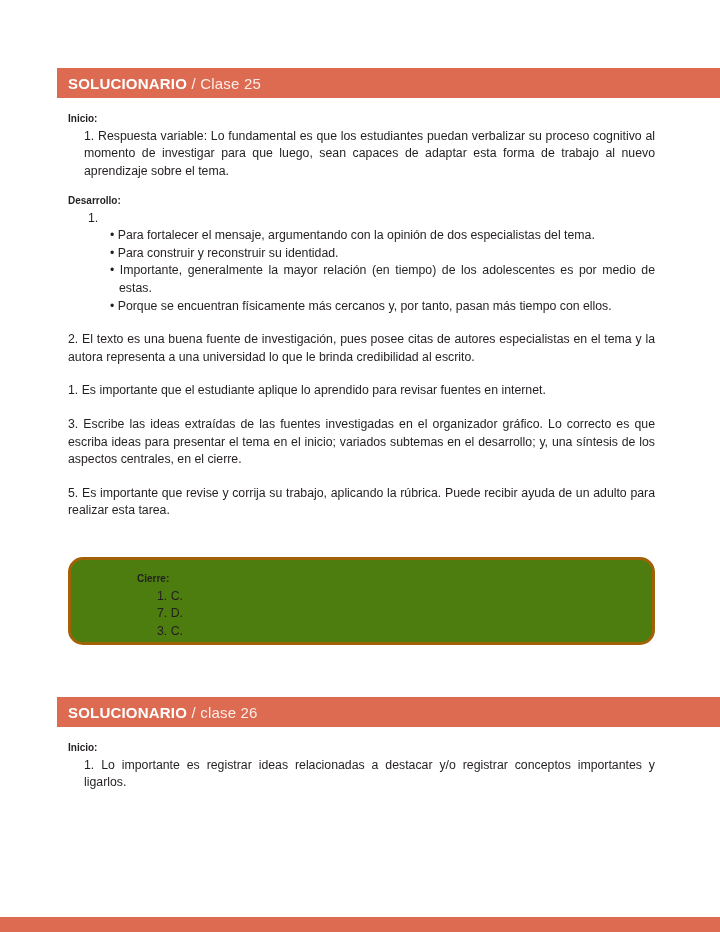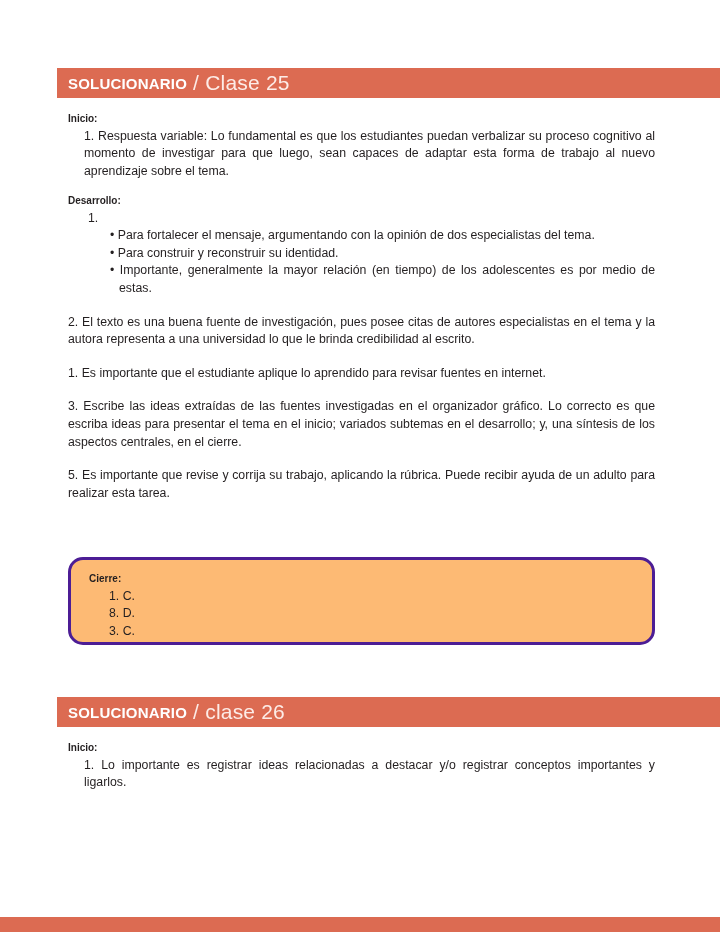--- a/index.html
+++ b/index.html
@@ -35,21 +35,21 @@
   .section-header .title-strong {
     color: #ffffff;
     font-weight: bold;
     font-size: 15px;
     letter-spacing: 0.2px;
     white-space: pre;
   }
   .section-header .title-light {
     color: #fdece7;
     font-weight: normal;
-    font-size: 21px;
+    font-size: 15px;
     letter-spacing: 0.2px;
     white-space: pre;
   }
 
   #header-clase-25 { left: 57px; top: 68px; right: 0; width: 663px; }
   #header-clase-26 { left: 57px; top: 697px; right: 0; width: 663px; }
 
   
   .content-block {
     position: absolute;
@@ -85,24 +85,25 @@
   }
   .spacer-md { height: 16px; }
 
   
   #cierre-box {
     position: absolute;
     left: 68px;
     top: 557px;
     width: 587px;
     height: 88px;
-    border: 3px solid #4c1d95;
+    border: 3px solid #a16207;
     border-radius: 15px;
     box-sizing: border-box;
-    background: #fdba74;
+    background: #4d7c0f;
+    padding-left: 48px;
   }
   #cierre-box .inner {
     padding: 10px 0 0 18px;
     font-size: 12.3px;
     line-height: 17.6px;
   }
   #cierre-box .answer-line {
     margin: 0;
     padding: 0;
     margin-left: 20px;
@@ -133,39 +134,40 @@
     <p class="label-bold">Inicio:</p>
     <p class="para indent-1">1. Respuesta variable: Lo fundamental es que los estudiantes puedan verbalizar su proceso cognitivo al momento de investigar para que luego, sean capaces de adaptar esta forma de trabajo al nuevo aprendizaje sobre el tema.</p>
   </div>
 
   <div class="content-block" style="left:68px; top:192px; width:587px;">
     <p class="label-bold">Desarrollo:</p>
     <p class="para num-marker">1.</p>
     <p class="para indent-bullets">• Para fortalecer el mensaje, argumentando con la opinión de dos especialistas del tema.</p>
     <p class="para indent-bullets">• Para construir y reconstruir su identidad.</p>
     <p class="para indent-bullets">• Importante, generalmente la mayor relación (en tiempo) de los adolescentes es por medio de estas.</p>
+    <p class="para indent-bullets">• Porque se encuentran físicamente más cercanos y, por tanto, pasan más tiempo con ellos.</p>
 
     <div class="spacer-md"></div>
     <p class="para">2. El texto es una buena fuente de investigación, pues posee citas de autores especialistas en el tema y la autora representa a una universidad lo que le brinda credibilidad al escrito.</p>
 
     <div class="spacer-md"></div>
     <p class="para">1. Es importante que el estudiante aplique lo aprendido para revisar fuentes en internet.</p>
 
     <div class="spacer-md"></div>
     <p class="para">3. Escribe las ideas extraídas de las fuentes investigadas en el organizador gráfico. Lo correcto es que escriba ideas para presentar el tema en el inicio; variados subtemas en el desarrollo; y, una síntesis de los aspectos centrales, en el cierre.</p>
 
     <div class="spacer-md"></div>
     <p class="para">5. Es importante que revise y corrija su trabajo, aplicando la rúbrica. Puede recibir ayuda de un adulto para realizar esta tarea.</p>
   </div>
 
   <div id="cierre-box">
     <div class="inner">
       <p class="label-bold">Cierre:</p>
       <p class="answer-line">1. C.</p>
-      <p class="answer-line">8. D.</p>
+      <p class="answer-line">7. D.</p>
       <p class="answer-line">3. C.</p>
     </div>
   </div>
 
   <div class="section-header" id="header-clase-26">
     <span class="title-strong">SOLUCIONARIO</span>
       <span class="title-light"> / clase 26</span>
   </div>
 
   <div class="content-block" style="left:68px; top:739px; width:587px;">

